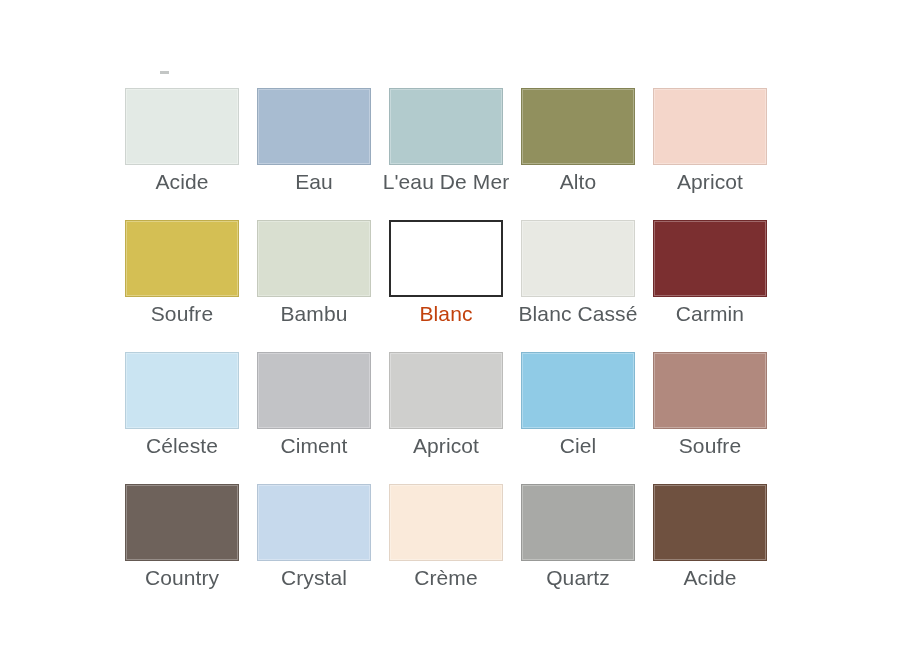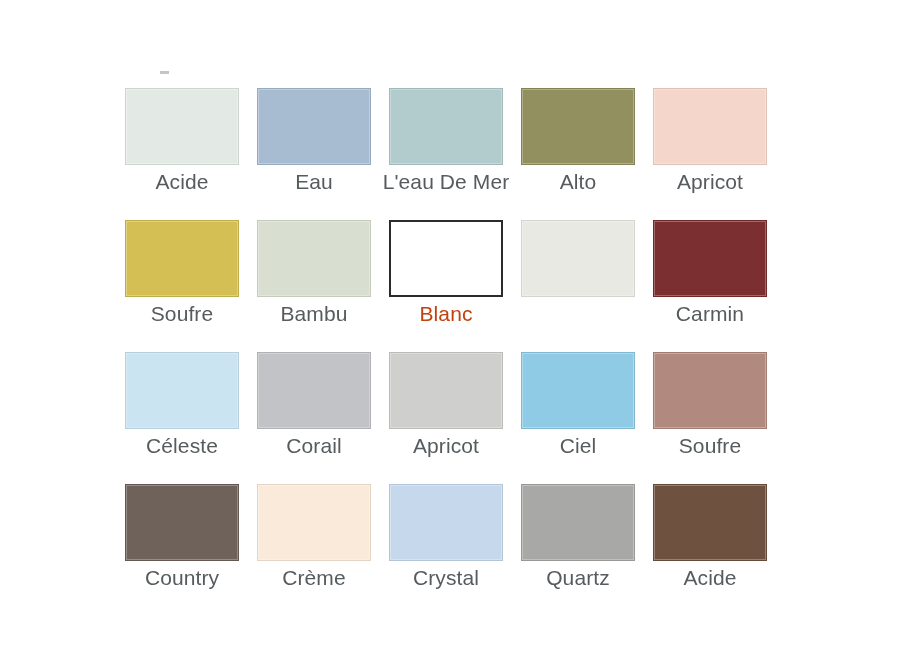--- a/index.html
+++ b/index.html
@@ -122,56 +122,57 @@
       <div class="swatch-cell">
         <div class="swatch-chip" style="background: rgb(217, 223, 208);"></div>
         <div class="swatch-label">Bambu</div>
       </div>
       <div class="swatch-cell is-selected">
         <div class="swatch-chip" style="background: rgb(255, 255, 255);"></div>
         <div class="swatch-label">Blanc</div>
       </div>
       <div class="swatch-cell">
         <div class="swatch-chip" style="background: rgb(232, 233, 227);"></div>
+        <div class="swatch-label">Blanc Cassé</div>
       </div>
       <div class="swatch-cell">
         <div class="swatch-chip" style="background: rgb(123, 47, 48);"></div>
         <div class="swatch-label">Carmin</div>
       </div>
       <div class="swatch-cell">
         <div class="swatch-chip" style="background: rgb(202, 228, 242);"></div>
         <div class="swatch-label">Céleste</div>
       </div>
       <div class="swatch-cell">
         <div class="swatch-chip" style="background: rgb(194, 195, 198);"></div>
-        <div class="swatch-label">Corail</div>
+        <div class="swatch-label">Ciment</div>
       </div>
       <div class="swatch-cell">
         <div class="swatch-chip" style="background: rgb(207, 207, 205);"></div>
         <div class="swatch-label">Apricot</div>
       </div>
       <div class="swatch-cell">
         <div class="swatch-chip" style="background: rgb(144, 203, 230);"></div>
         <div class="swatch-label">Ciel</div>
       </div>
       <div class="swatch-cell">
         <div class="swatch-chip" style="background: rgb(177, 137, 126);"></div>
         <div class="swatch-label">Soufre</div>
       </div>
       <div class="swatch-cell">
         <div class="swatch-chip" style="background: rgb(110, 98, 91);"></div>
         <div class="swatch-label">Country</div>
       </div>
       <div class="swatch-cell">
+        <div class="swatch-chip" style="background: rgb(198, 217, 236);"></div>
+        <div class="swatch-label">Crystal</div>
+      </div>
+      <div class="swatch-cell">
         <div class="swatch-chip" style="background: rgb(250, 234, 218);"></div>
         <div class="swatch-label">Crème</div>
-      </div>
-      <div class="swatch-cell">
-        <div class="swatch-chip" style="background: rgb(198, 217, 236);"></div>
-        <div class="swatch-label">Crystal</div>
       </div>
       <div class="swatch-cell">
         <div class="swatch-chip" style="background: rgb(168, 169, 166);"></div>
         <div class="swatch-label">Quartz</div>
       </div>
       <div class="swatch-cell">
         <div class="swatch-chip" style="background: rgb(111, 81, 64);"></div>
         <div class="swatch-label">Acide</div>
       </div>
     </div>

